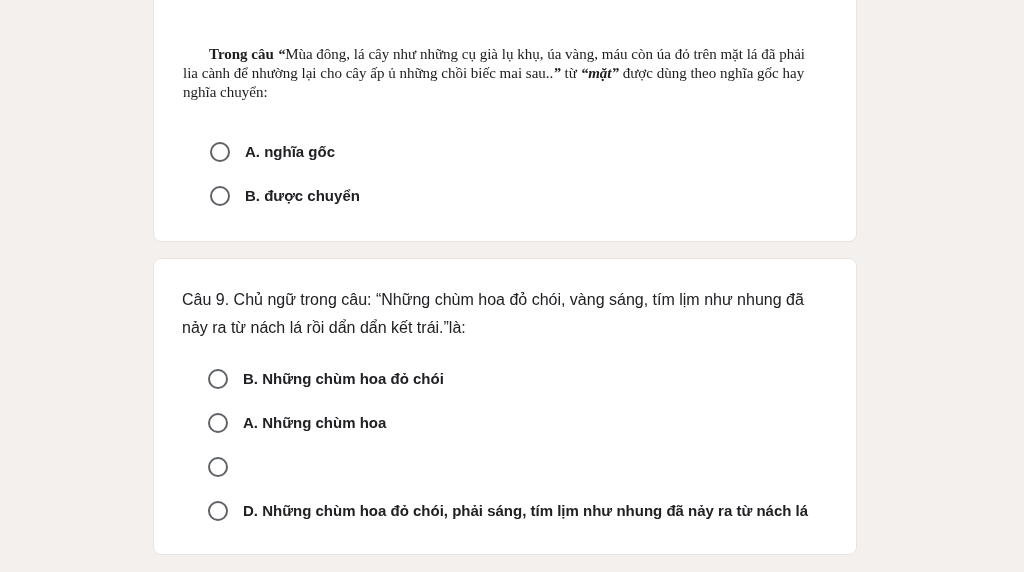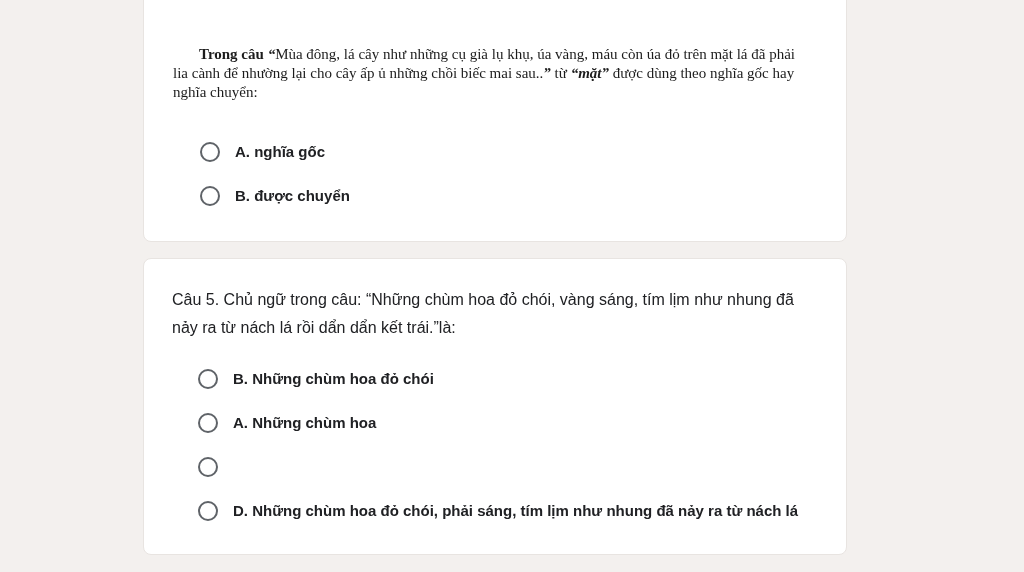--- a/index.html
+++ b/index.html
@@ -6,21 +6,21 @@
     margin: 0;
     padding: 0;
     width: 1024px;
     height: 572px;
     overflow: hidden;
     background: #f3f0ee;
     font-family: "Liberation Sans", sans-serif;
   }
   .form-column {
     position: absolute;
-    left: 143px;
+    left: 153px;
     top: 0;
     width: 704px;
   }
   .card {
     box-sizing: border-box;
     width: 704px;
     background: #ffffff;
     border: 1px solid #e8e4e1;
     border-radius: 8px;
   }
@@ -96,21 +96,21 @@
         <span class="option-label">A. nghĩa gốc</span>
       </div>
       <div class="option-row">
         <span class="radio"></span>
         <span class="option-label">B. được chuyển</span>
       </div>
     </div>
   </section>
 
   <section class="card card-q2">
-    <p class="q2-title">Câu 5. Chủ ngữ trong câu: “Những chùm hoa đỏ chói, vàng sáng, tím lịm như nhung đã nảy ra từ nách lá rồi dẩn dẩn kết trái.”là:</p>
+    <p class="q2-title">Câu 9. Chủ ngữ trong câu: “Những chùm hoa đỏ chói, vàng sáng, tím lịm như nhung đã nảy ra từ nách lá rồi dẩn dẩn kết trái.”là:</p>
 
     <div class="options">
       <div class="option-row">
         <span class="radio"></span>
         <span class="option-label">B. Những chùm hoa đỏ chói</span>
       </div>
       <div class="option-row">
         <span class="radio"></span>
         <span class="option-label">A. Những chùm hoa</span>
       </div>

